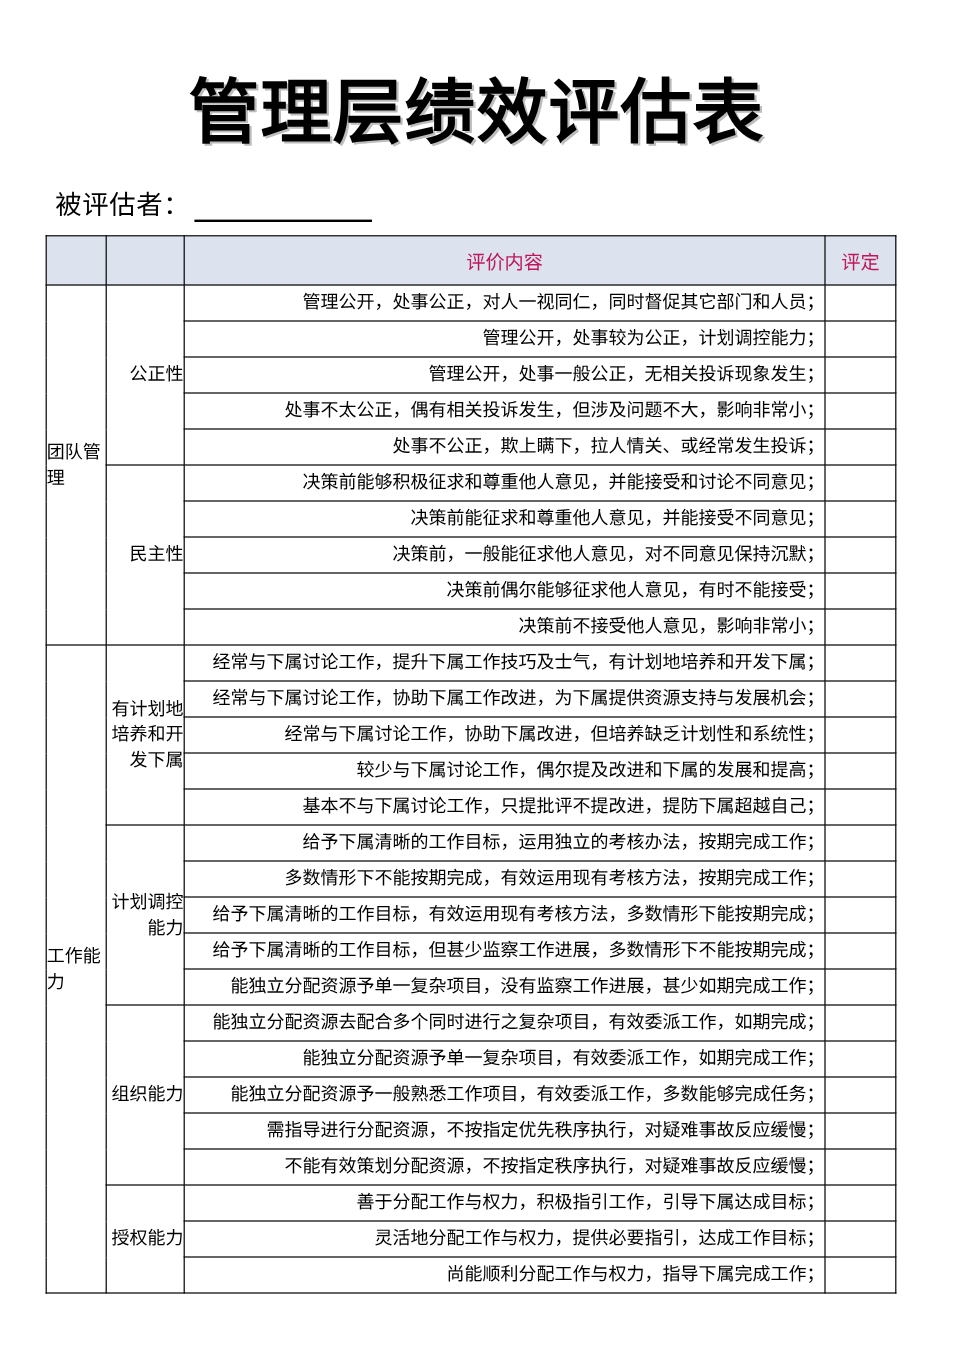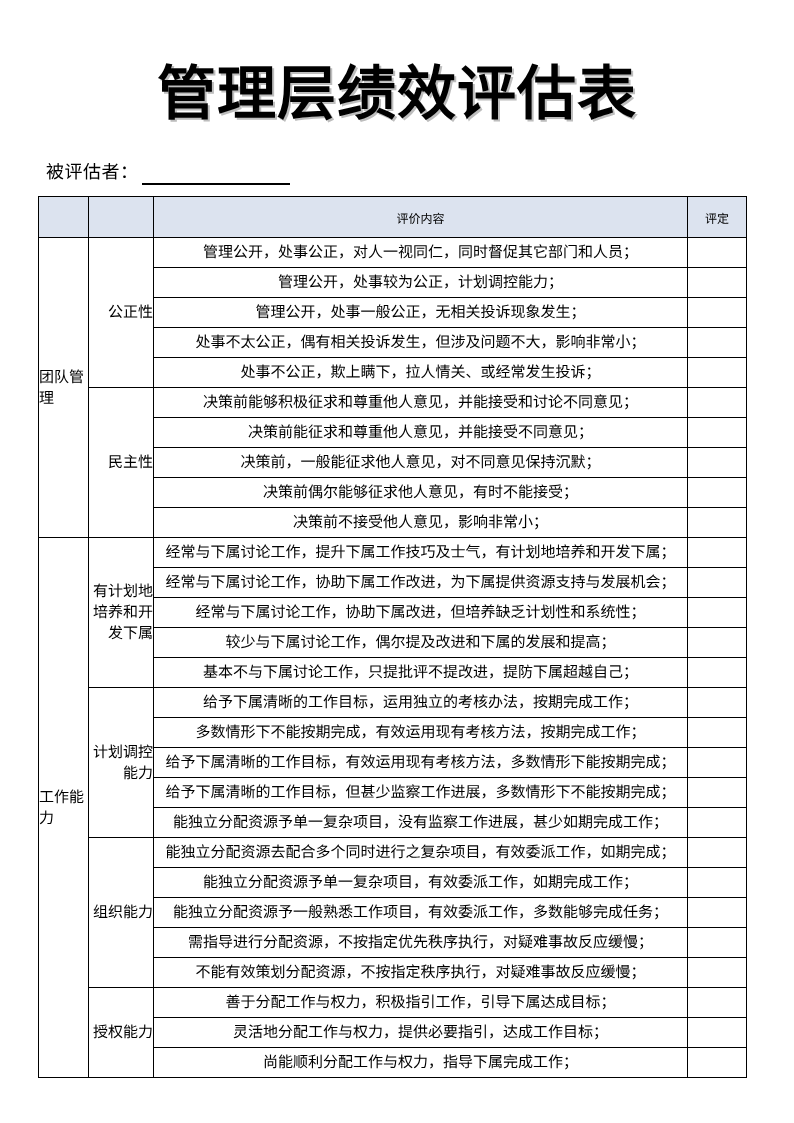--- a/index.html
+++ b/index.html
@@ -44,21 +44,21 @@
     position: absolute;
     left: 46px;
     top: 159px;
     font-size: 17px;
     line-height: 26px;
     white-space: nowrap;
     display: flex;
     align-items: flex-end;
   }
   .subject-label {
-    font-size: 18px;
+    font-size: 22px;
     letter-spacing: 0.5px;
   }
   .subject-blank {
     display: inline-block;
     width: 148px;
     height: 19px;
     margin-left: 3px;
     border-bottom: 2px solid #000000;
   }
 
@@ -82,22 +82,22 @@
   col.c-cat   { width: 50px; }
   col.c-sub   { width: 65px; }
   col.c-desc  { width: 534px; }
   col.c-score { width: 59px; }
 
   
   .hdr td {
     background: #dce3ef;
     height: 40px;
     text-align: center;
-    font-size: 12px;
-    color: #000000;
+    font-size: 16px;
+    color: #be185d;
   }
   .hdr .hdr-blank { background: #dce3ef; }
 
   
   .cat-cell {
     text-align: left;
     font-size: 15px;
     line-height: 21px;
     word-break: break-all;
     padding: 0 2px;
@@ -108,21 +108,21 @@
     font-size: 15px;
     line-height: 21px;
     word-break: break-all;
     padding: 0 4px;
   }
   
   .desc-cell {
     height: 29px;
     font-size: 15px;
     line-height: 29px;
-    text-align: center;
+    text-align: right;
     padding: 0 0 0 7px;
     white-space: nowrap;
     overflow: hidden;
   }
   .score-cell {
     height: 29px;
   }
 </style>
 </head>
 <body>

